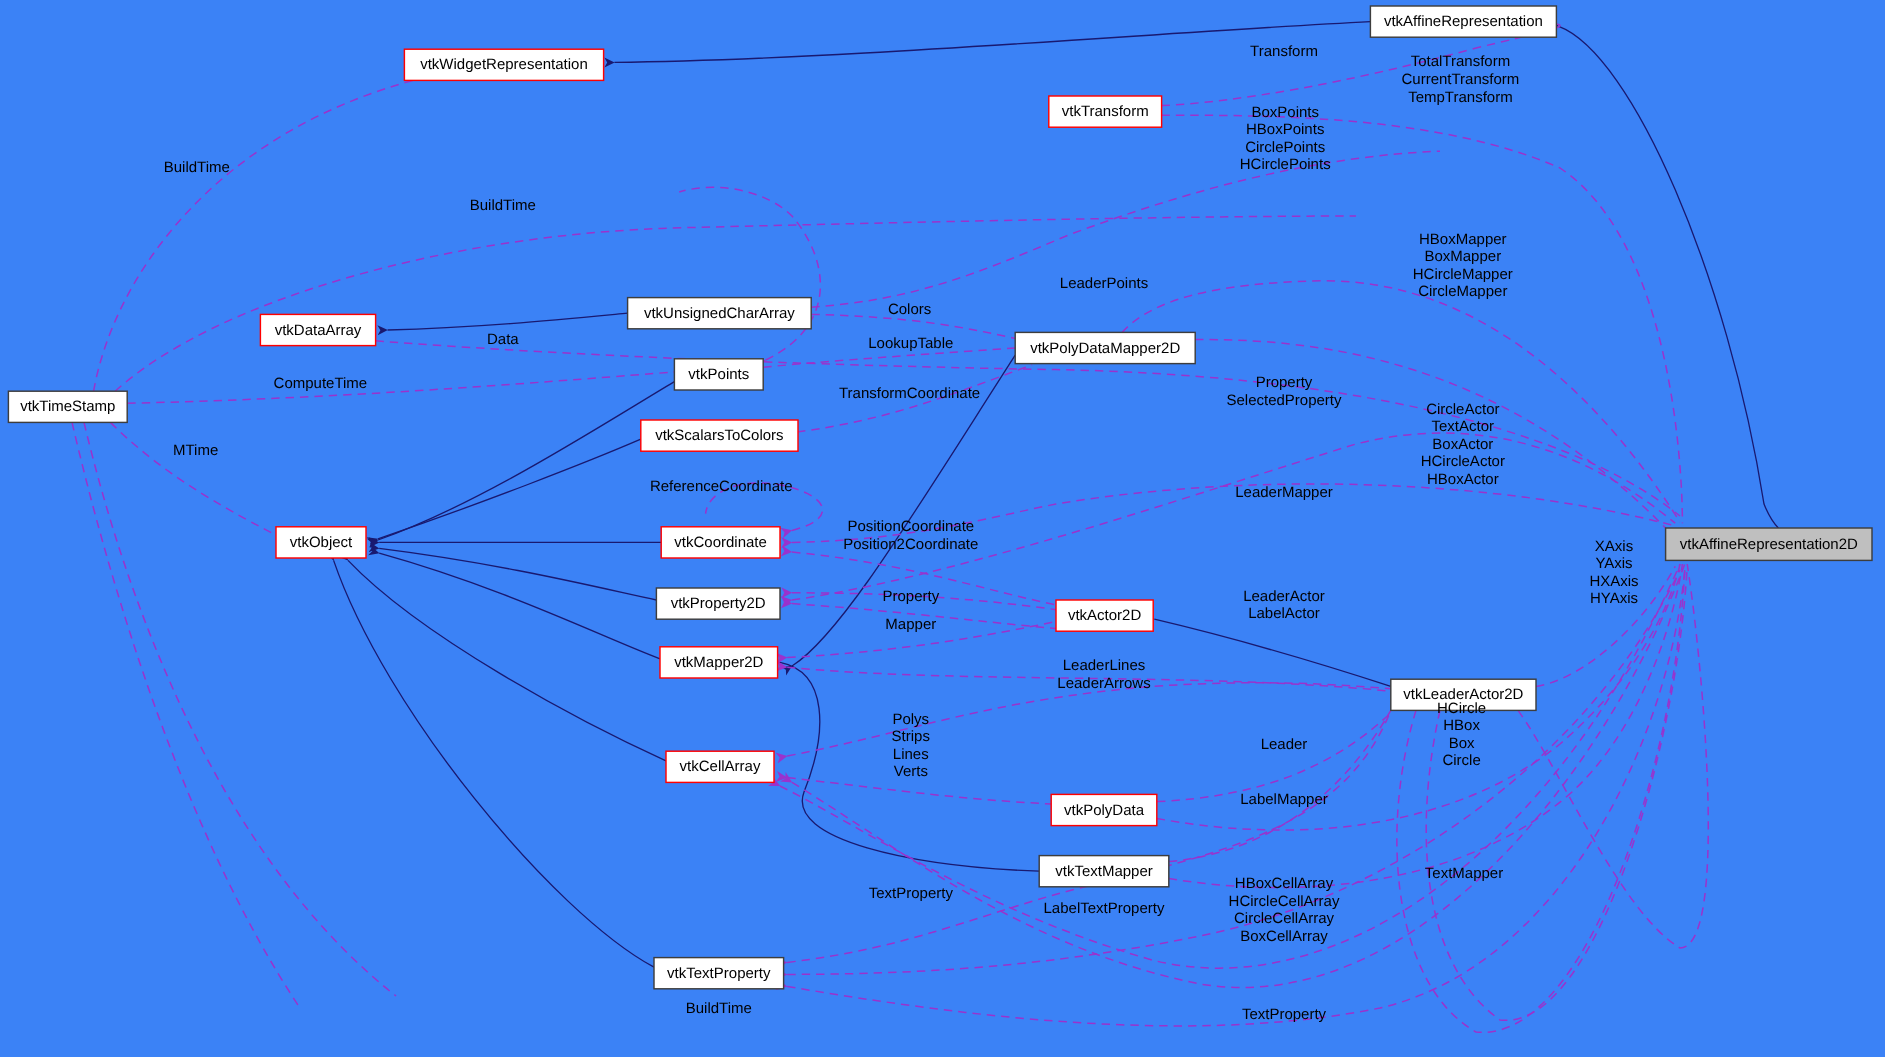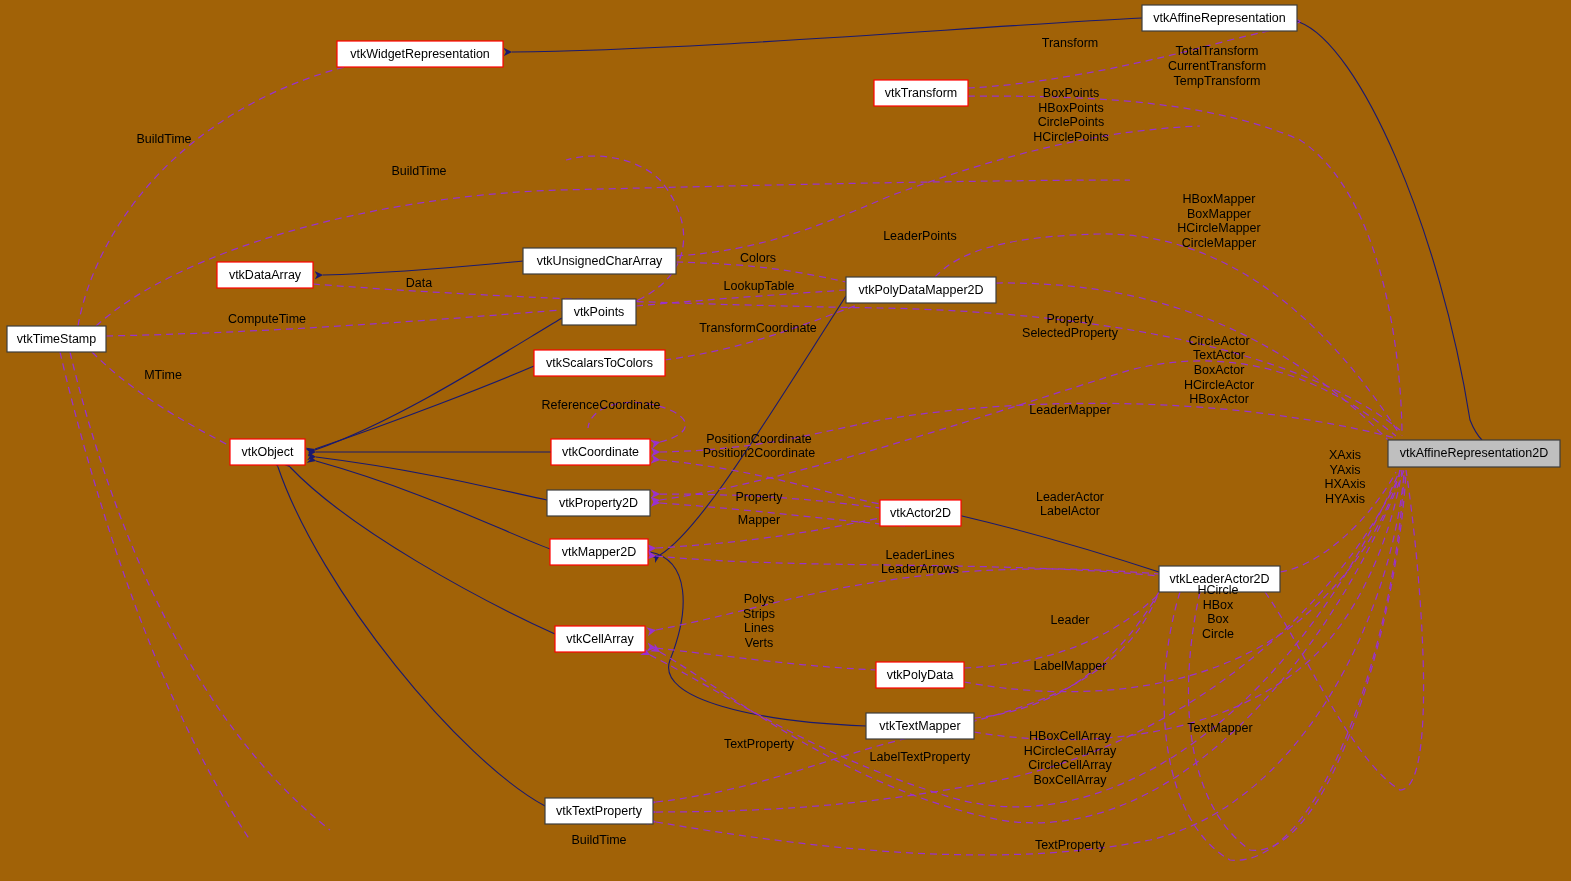--- a/index.html
+++ b/index.html
@@ -1,16 +1,16 @@
 <!DOCTYPE html>
 <html><head>
 <meta charset="utf-8">
 <style>
   html,body{margin:0;padding:0;background:#ffffff;}
-  #stage{position:relative;width:1571px;height:881px;background:#a16207;
+  #stage{position:relative;width:1571px;height:881px;background:#3b82f6;
          font-family:"Liberation Sans","DejaVu Sans",sans-serif;overflow:hidden;}
   svg{position:absolute;left:0;top:0;width:1571px;height:881px;}
   .nodeLabel{font-size:12.5px;fill:#000000;text-anchor:middle;dominant-baseline:middle;}
   .edgeLabel{font-size:12.5px;fill:#000000;text-anchor:middle;dominant-baseline:middle;}
   .boxRed{fill:#ffffff;stroke:#ff0000;stroke-width:1.2;}
   .boxBlack{fill:#ffffff;stroke:#3d3d3d;stroke-width:1.2;}
   .boxGray{fill:#bfbfbf;stroke:#3d3d3d;stroke-width:1.2;}
   .inh{fill:none;stroke:#191970;stroke-width:1.1;}
   .usg{fill:none;stroke:#9a32cd;stroke-width:1.25;stroke-dasharray:7,5;}
 </style>

